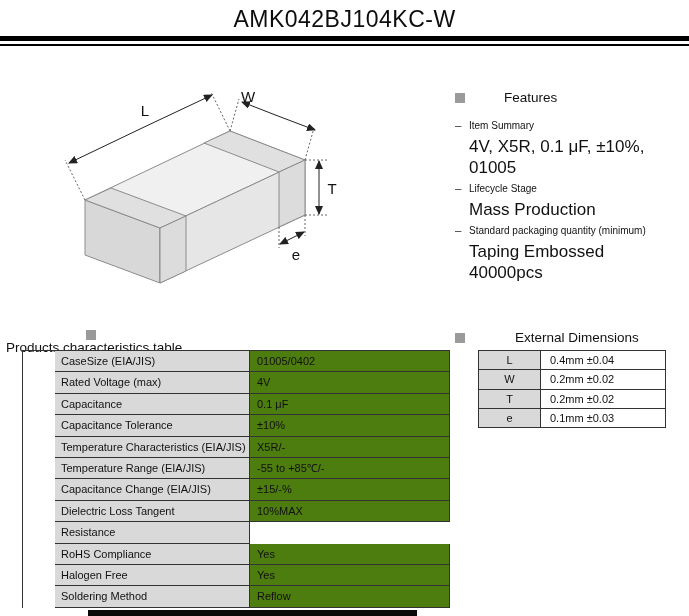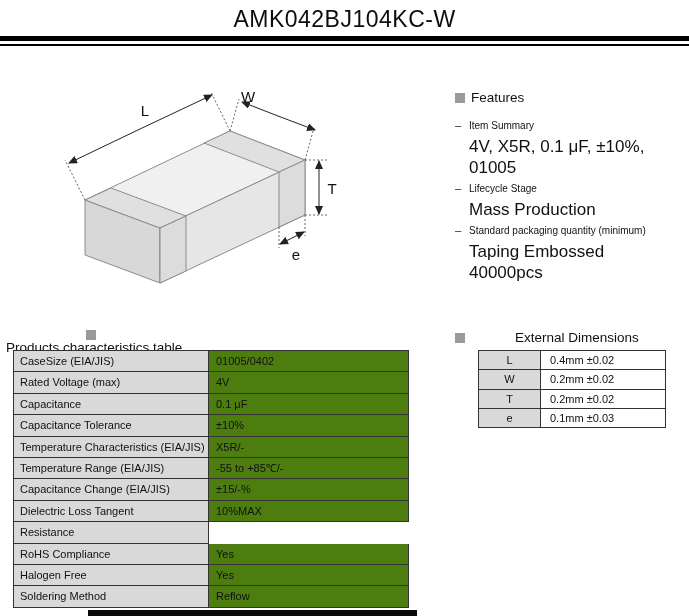--- a/index.html
+++ b/index.html
@@ -11,30 +11,30 @@
          font-size:23px;letter-spacing:.5px;color:#0d0d0d;}
   .rule-thick{position:absolute;top:36px;left:0;width:689px;height:5px;background:#000;}
   .rule-thin{position:absolute;top:44px;left:0;width:689px;height:2px;background:#000;}
 
   
   .sec-head{position:absolute;display:flex;align-items:center;font-size:13.5px;color:#111;}
   .sq{display:inline-block;width:10px;height:10px;background:#9a9a9a;margin-right:6px;flex:0 0 auto;}
 
   
   .features{position:absolute;left:455px;top:90px;width:225px;}
-  .features .sec-head{position:static;margin-bottom:10px;}
+  .features .sec-head{position:static;margin-bottom:10px;gap:33px;}
   .feat-item{display:flex;}
   .dash{width:14px;font-size:11.5px;line-height:21px;color:#222;}
   .feat-body{flex:1;}
   .feat-label{font-size:10px;line-height:21px;color:#111;}
   .feat-detail{font-size:17px;line-height:21px;color:#111;}
 
   
-  .ptable{position:absolute;left:13px;top:350px;width:395px;
-          border-top:1px solid #333;border-left:1px solid #333;}
+  .ptable{position:absolute;left:22px;top:350px;width:395px;
+          border-top:1px solid #333;border-left:1px solid #333;padding-left:32px;}
   .trow{display:flex;}
   .cell{box-sizing:border-box;border-right:1px solid #333;border-bottom:1px solid #333;
         font-size:11px;overflow:hidden;white-space:nowrap;}
   .ptable .lbl{width:195px;background:#d9d9d9;height:21.4px;line-height:20px;padding:0 6px;}
   .ptable .val{width:200px;background:#4d7c0f;height:21.4px;line-height:20px;padding:0 7px;}
 
   
   .dtable{position:absolute;left:478px;top:350px;width:187px;
           border-top:1px solid #333;border-left:1px solid #333;}
   .dtable .lbl{width:62px;background:#d9d9d9;height:19.3px;line-height:18px;text-align:center;}
@@ -187,21 +187,21 @@
   </div>
 
   <div class="sec-head" style="left:455px;top:330px;gap:44px;">
     <span class="sq"></span>
     <span>External Dimensions</span>
   </div>
 
   <div class="dtable">
     <div class="trow">
       <div class="cell lbl">L</div>
-      <div class="cell val">0.4mm ±0.02</div>
+      <div class="cell val">0.4mm ±0.04</div>
     </div>
     <div class="trow">
       <div class="cell lbl">W</div>
       <div class="cell val">0.2mm ±0.02</div>
     </div>
     <div class="trow">
       <div class="cell lbl">T</div>
       <div class="cell val">0.2mm ±0.02</div>
     </div>
     <div class="trow">

